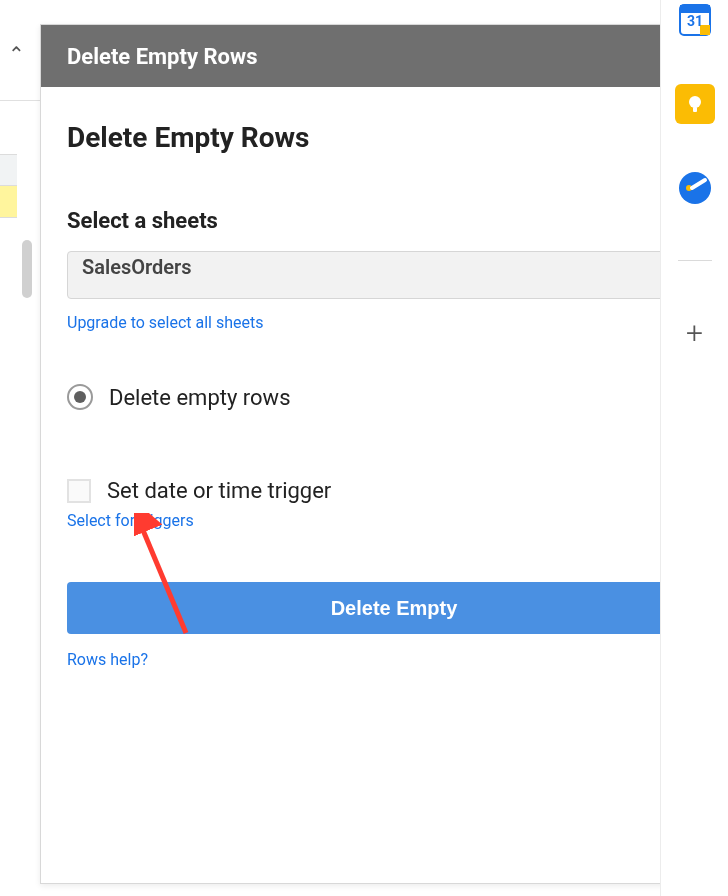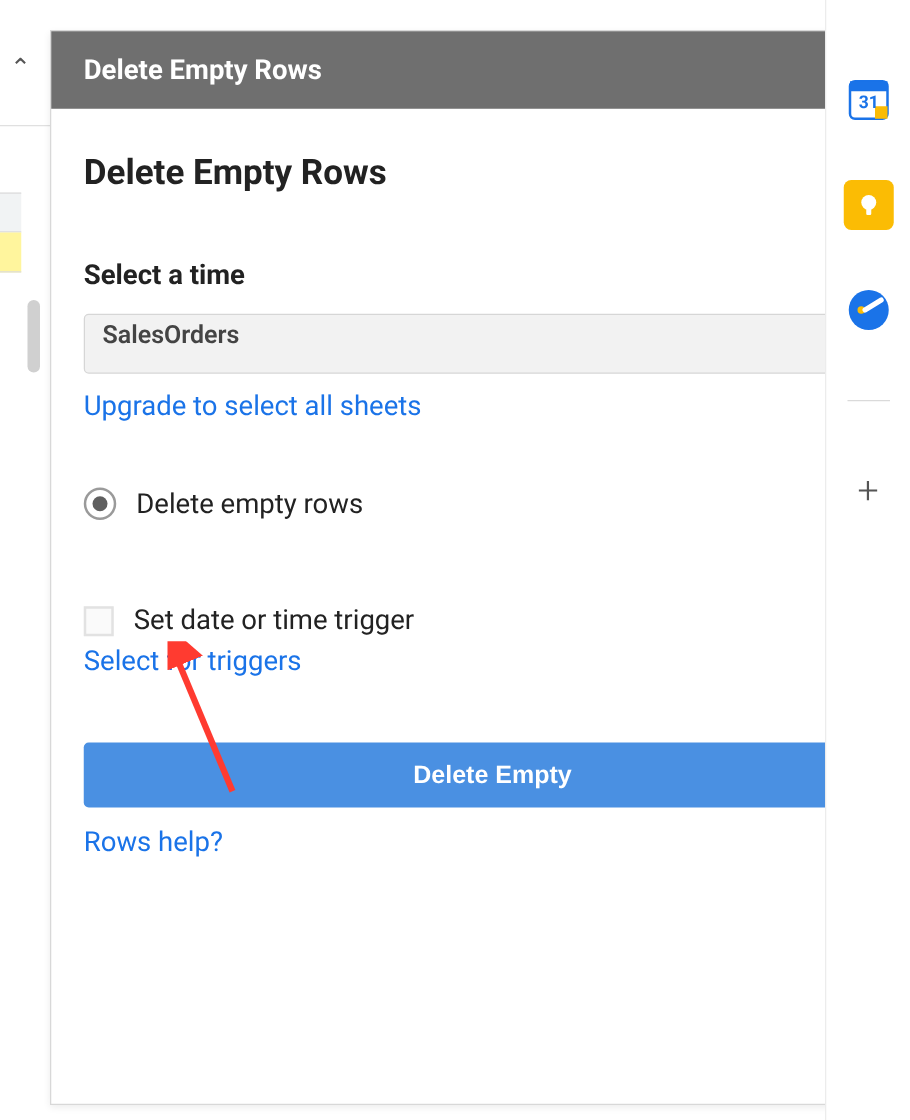--- a/index.html
+++ b/index.html
@@ -130,21 +130,21 @@
     background: #fafafa;
     cursor: pointer;
     flex: none;
   }
   .opt-label {
     font-size: 22px;
     color: #222;
   }
   .link {
     color: #1a73e8;
-    font-size: 22px;
+    font-size: 16px;
     cursor: pointer;
     display: inline-block;
   }
   .spacer-lg { height: 52px; }
   .spacer-md { height: 26px; }
 
   .radio-row {
     display: flex;
     align-items: center;
     gap: 16px;
@@ -193,21 +193,20 @@
   
   .right-rail {
     position: absolute;
     right: 0; top: 0;
     width: 68px;
     height: 100%;
     border-left: 1px solid #ececec;
     display: flex;
     flex-direction: column;
     align-items: center;
-    padding-top: 60px;
     gap: 44px;
     background: #fff;
   }
   .rail-icon {
     width: 40px; height: 40px;
     border-radius: 6px;
     display: flex;
     align-items: center;
     justify-content: center;
     cursor: pointer;
@@ -238,21 +237,21 @@
 
 <div class="panel">
   <div class="panel-header">
     <div class="title">Delete Empty Rows</div>
     <div class="close">✕</div>
   </div>
   <div class="panel-body">
 
     <div class="main-title">Delete Empty Rows</div>
 
-    <div class="section-label">Select a time</div>
+    <div class="section-label">Select a sheets</div>
 
     <div class="select-box">
       <span class="val">SalesOrders</span>
       <span class="caret">▲<br>▼</span>
     </div>
 
     <span class="link">Upgrade to select all sheets</span>
 
     <div class="spacer-lg"></div>
 

